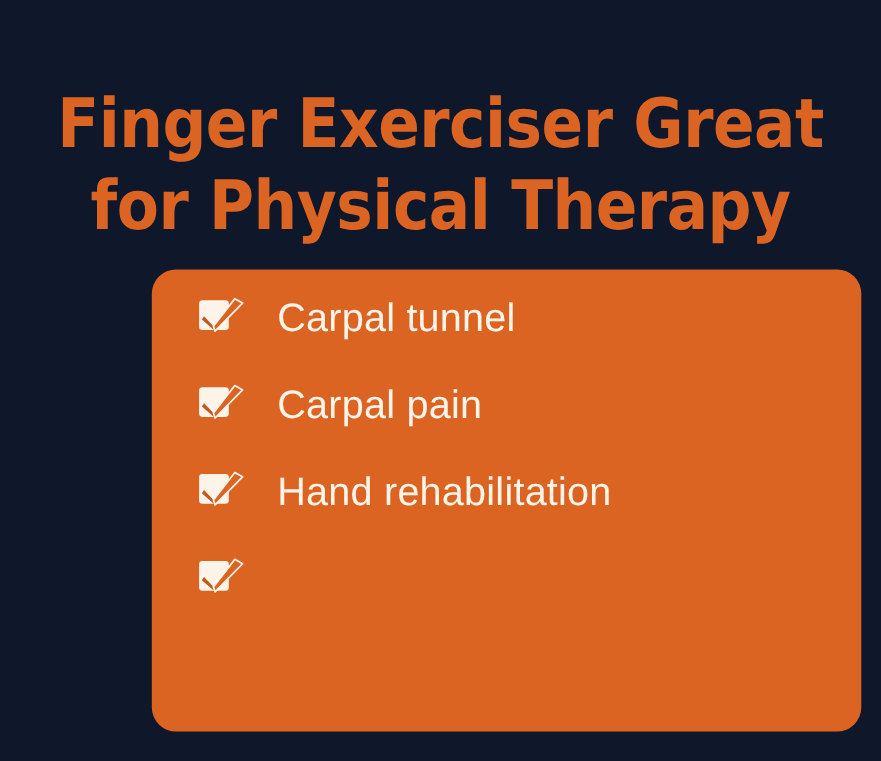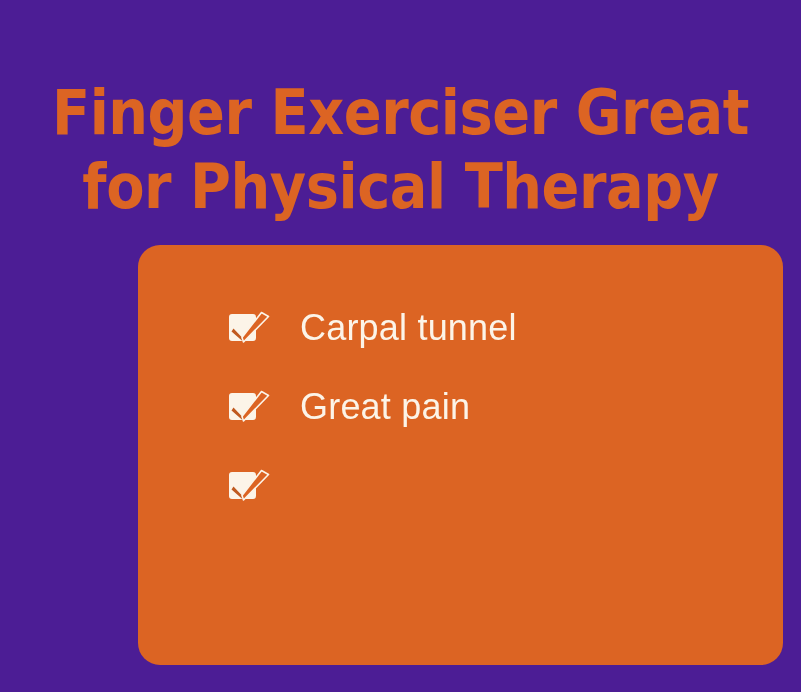--- a/index.html
+++ b/index.html
@@ -11,21 +11,21 @@
     height: 692px;
     background: #ffffff;
     font-family: "Liberation Sans", sans-serif;
     overflow: hidden;
   }
 
   .page {
     position: relative;
     width: 801px;
     height: 692px;
-    background: #4c1d95;
+    background: #0f172a;
   }
 
   
   .headline {
     position: absolute;
     left: 0;
     top: 34px;
     width: 801px;
     text-align: center;
     color: #DC6423;
@@ -59,23 +59,22 @@
     list-style: none;
     margin: 0;
     padding: 0;
     position: relative;
   }
 
   .benefit-item {
     position: relative;
     height: 79px;
     display: flex;
-    align-items: flex-end;
+    align-items: flex-start;
     padding-left: 42px;
-    margin-left: 48px;
   }
 
   .check-icon {
     position: relative;
     width: 42px;
     height: 38px;
     flex: 0 0 42px;
     margin-right: 30px;
   }
   .check-icon svg {
@@ -123,23 +122,33 @@
 
 
       <li class="benefit-item">
         <span class="check-icon">
           <svg viewBox="0 0 42 42" xmlns="http://www.w3.org/2000/svg">
             <rect x="1" y="8" width="27" height="27" rx="3" ry="3" fill="#FCF4E8"></rect>
             <path d="M5.5 22.5 L14 31.5 L33.5 6.5 L40.5 10.5 L15.5 36 L3.5 25.5 Z" fill="#C05A20"></path>
             <path d="M33.5 6.5 L40.5 10.5 L15.5 36 L14 31.5 Z" fill="#DC6423" stroke="#FCF4E8" stroke-width="1.6" stroke-linejoin="round"></path>
           </svg>
         </span>
-        <span class="benefit-label">Great pain</span>
+        <span class="benefit-label">Carpal pain</span>
       </li>
 
+      <li class="benefit-item">
+        <span class="check-icon">
+          <svg viewBox="0 0 42 42" xmlns="http://www.w3.org/2000/svg">
+            <rect x="1" y="8" width="27" height="27" rx="3" ry="3" fill="#FCF4E8"></rect>
+            <path d="M5.5 22.5 L14 31.5 L33.5 6.5 L40.5 10.5 L15.5 36 L3.5 25.5 Z" fill="#C05A20"></path>
+            <path d="M33.5 6.5 L40.5 10.5 L15.5 36 L14 31.5 Z" fill="#DC6423" stroke="#FCF4E8" stroke-width="1.6" stroke-linejoin="round"></path>
+          </svg>
+        </span>
+        <span class="benefit-label">Hand rehabilitation</span>
+      </li>
 
       <li class="benefit-item">
         <span class="check-icon">
           <svg viewBox="0 0 42 42" xmlns="http://www.w3.org/2000/svg">
             <rect x="1" y="8" width="27" height="27" rx="3" ry="3" fill="#FCF4E8"></rect>
             <path d="M5.5 22.5 L14 31.5 L33.5 6.5 L40.5 10.5 L15.5 36 L3.5 25.5 Z" fill="#C05A20"></path>
             <path d="M33.5 6.5 L40.5 10.5 L15.5 36 L14 31.5 Z" fill="#DC6423" stroke="#FCF4E8" stroke-width="1.6" stroke-linejoin="round"></path>
           </svg>
         </span>
       </li>

